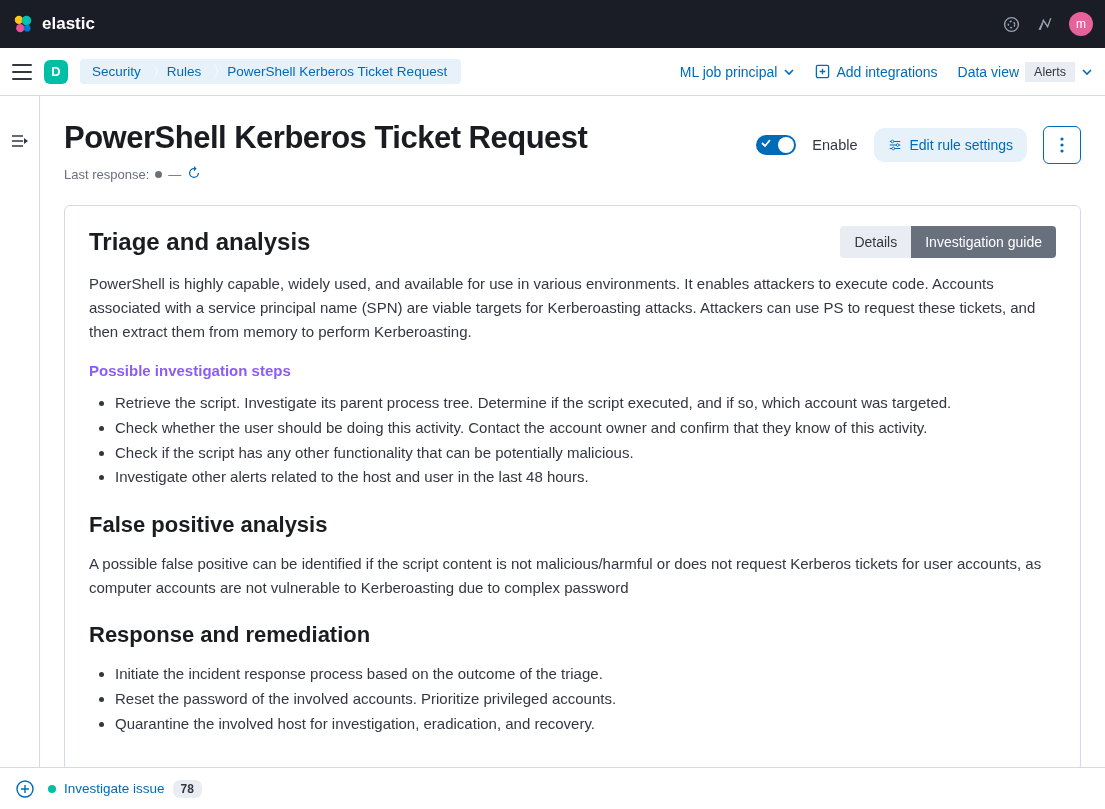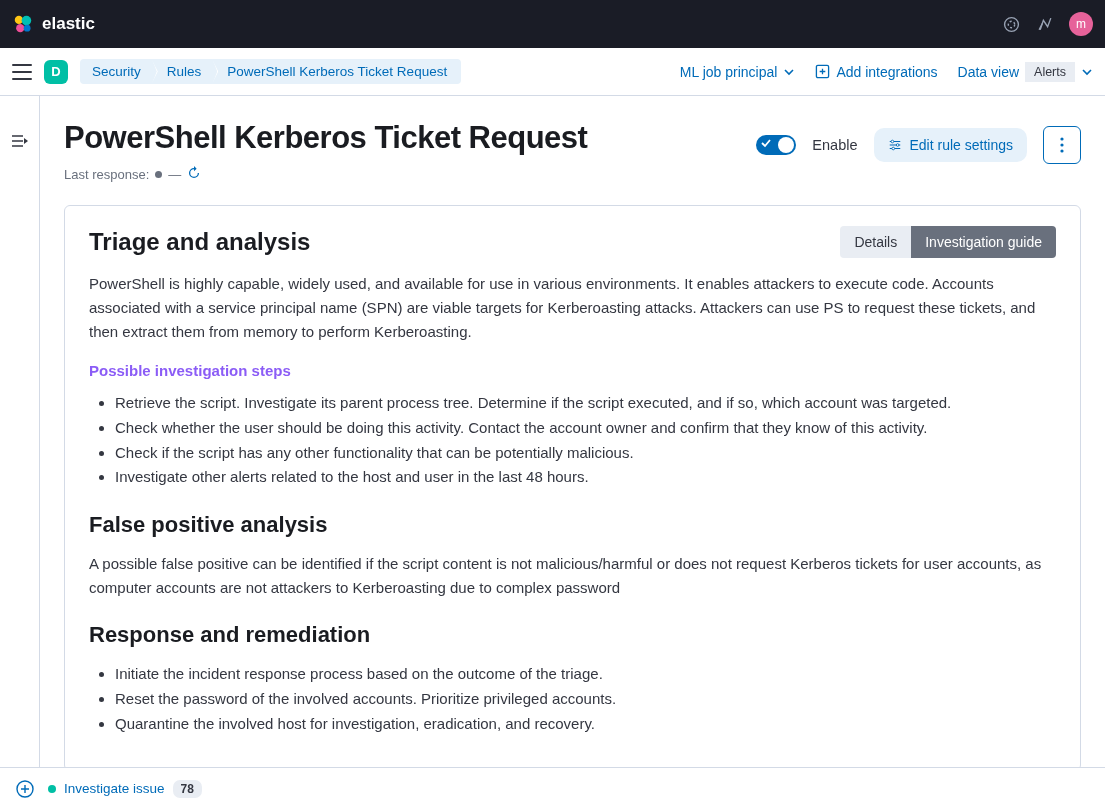--- a/index.html
+++ b/index.html
@@ -210,21 +210,21 @@
       <div class="panel-body">
         <p>PowerShell is highly capable, widely used, and available for use in various environments. It enables attackers to execute code. Accounts associated with a service principal name (SPN) are viable targets for Kerberoasting attacks. Attackers can use PS to request these tickets, and then extract them from memory to perform Kerberoasting.</p>
         <h3>Possible investigation steps</h3>
         <ul>
           <li>Retrieve the script. Investigate its parent process tree. Determine if the script executed, and if so, which account was targeted.</li>
           <li>Check whether the user should be doing this activity. Contact the account owner and confirm that they know of this activity.</li>
           <li>Check if the script has any other functionality that can be potentially malicious.</li>
           <li>Investigate other alerts related to the host and user in the last 48 hours.</li>
         </ul>
         <h2>False positive analysis</h2>
-        <p>A possible false positive can be identified if the script content is not malicious/harmful or does not request Kerberos tickets for user accounts, as computer accounts are not attackers to Kerberoasting due to complex password</p>
+        <p>A possible false positive can be identified if the script content is not malicious/harmful or does not request Kerberos tickets for user accounts, as computer accounts are not vulnerable to Kerberoasting due to complex password</p>
         <h2>Response and remediation</h2>
         <ul>
           <li>Initiate the incident response process based on the outcome of the triage.</li>
           <li>Reset the password of the involved accounts. Prioritize privileged accounts.</li>
           <li>Quarantine the involved host for investigation, eradication, and recovery.</li>
         </ul>
       </div>
     </div>
   </div>
 </div>

